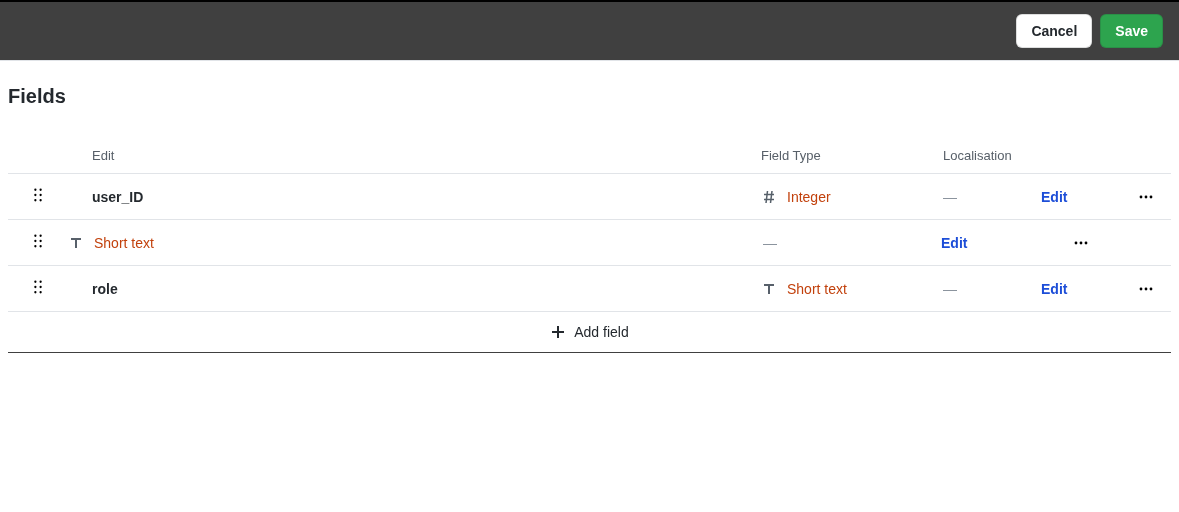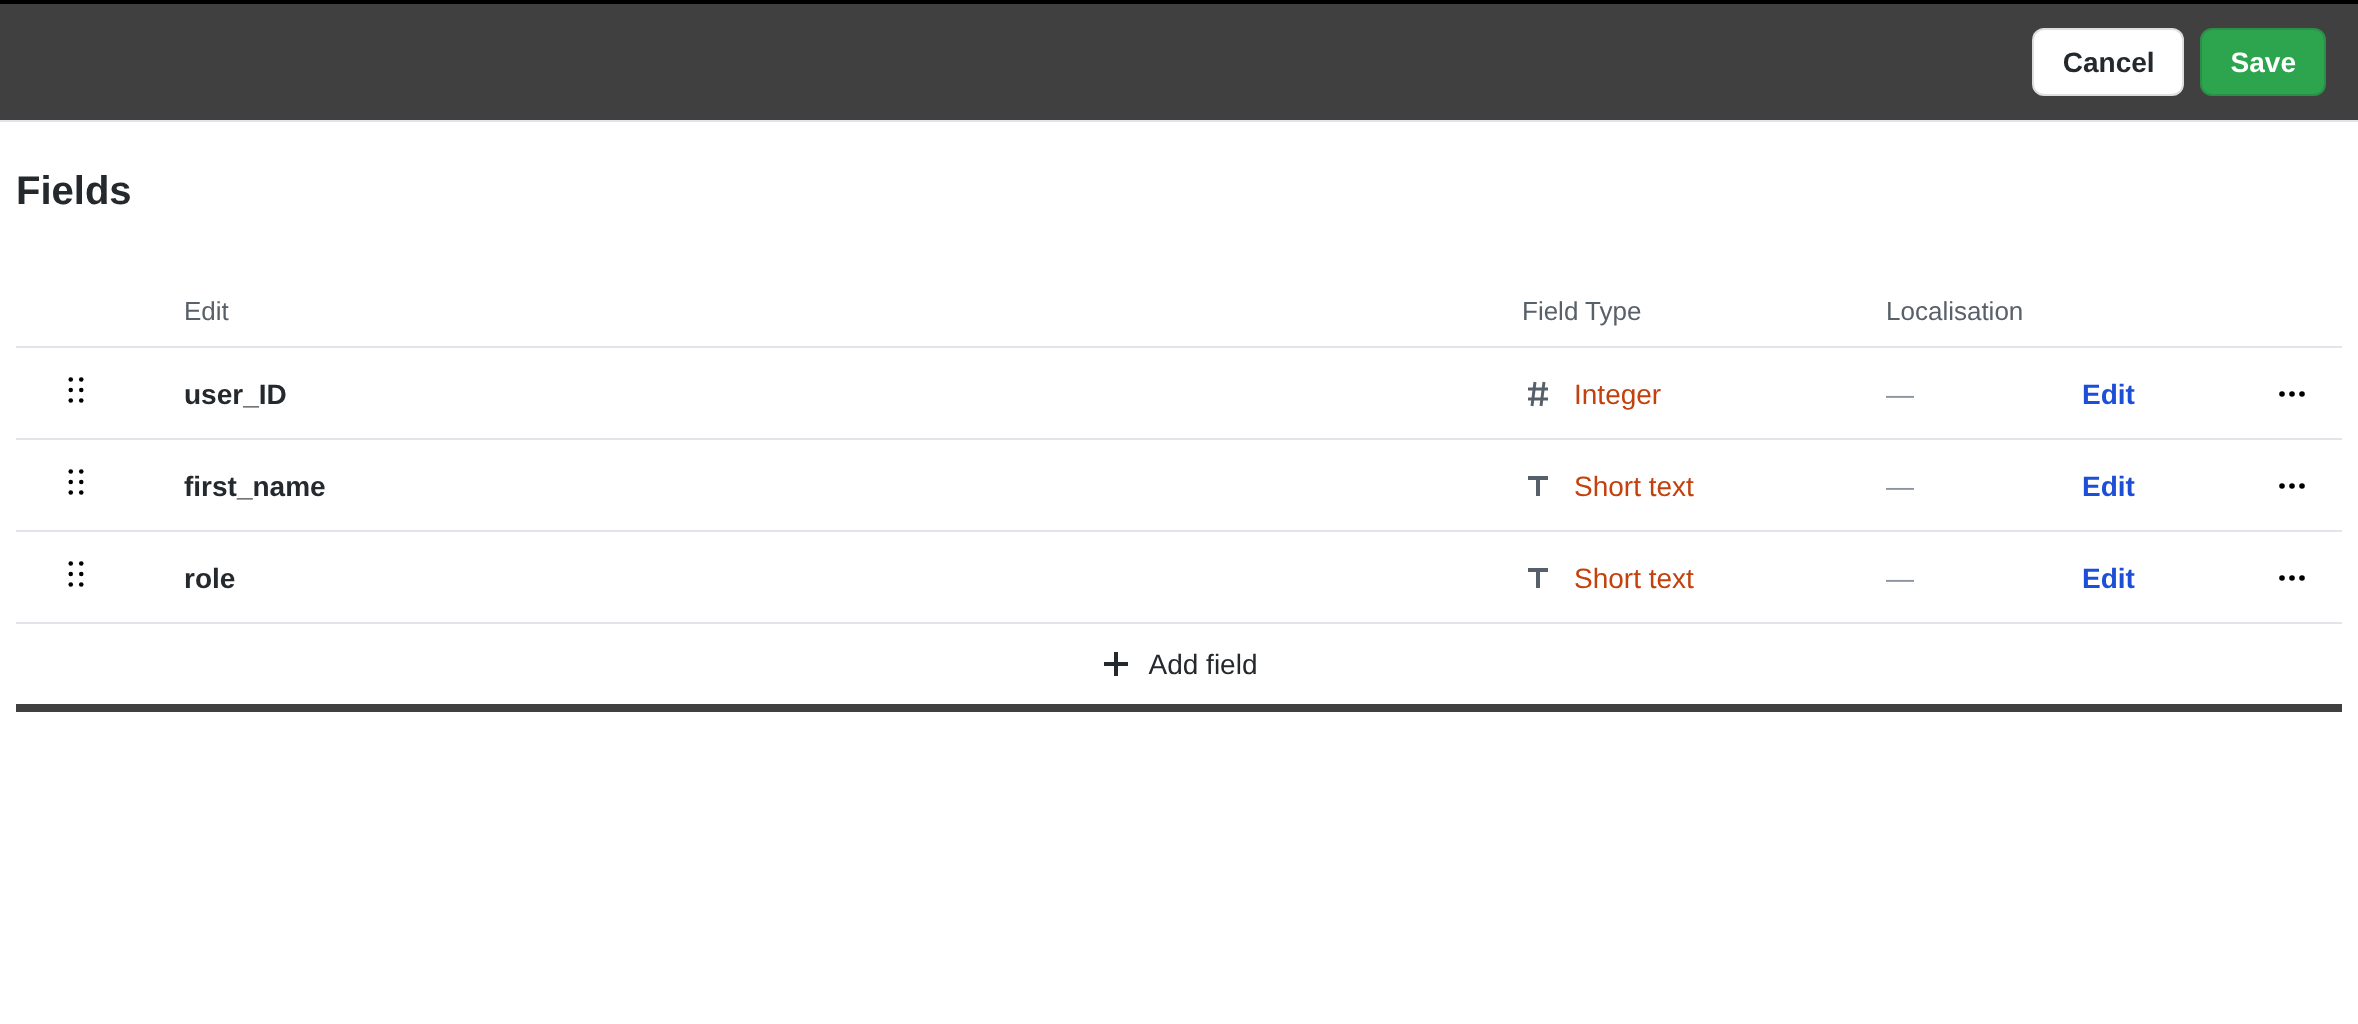--- a/index.html
+++ b/index.html
@@ -103,21 +103,21 @@
       display: flex;
       justify-content: center;
       cursor: pointer;
     }
     .add-row {
       display: flex;
       justify-content: center;
       align-items: center;
       gap: 8px;
       padding: 12px 0;
-      border-bottom: 4px solid #404040;
+      border-bottom: 1px solid #404040;
       cursor: pointer;
       font-weight: 500;
     }
     .add-row svg {
       color: #24292e;
     }
     .col-name { padding-left: 24px; }
     .col-local { padding-left: 2px; }
   </style>
 </head>
@@ -183,21 +183,20 @@
           <svg width="10" height="14" viewBox="0 0 10 16">
               <circle cx="2" cy="2" r="1.3"></circle>
               <circle cx="8" cy="2" r="1.3"></circle>
               <circle cx="2" cy="8" r="1.3"></circle>
               <circle cx="8" cy="8" r="1.3"></circle>
               <circle cx="2" cy="14" r="1.3"></circle>
               <circle cx="8" cy="14" r="1.3"></circle>
             </svg>
         </span>
       </div>
-      <div class="name-cell col-name">first_name</div>
       <div class="type-cell">
         <span class="type-icon">
           <svg width="16" height="16" viewBox="0 0 16 16" fill="currentColor">
               <path d="M3 3h10v2h-4v8H7V5H3V3z"></path>
             </svg>
         </span>
         <span>Short text</span>
       </div>
       <div class="loc-cell col-local">—</div>
       <div class="edit-link">Edit</div>

